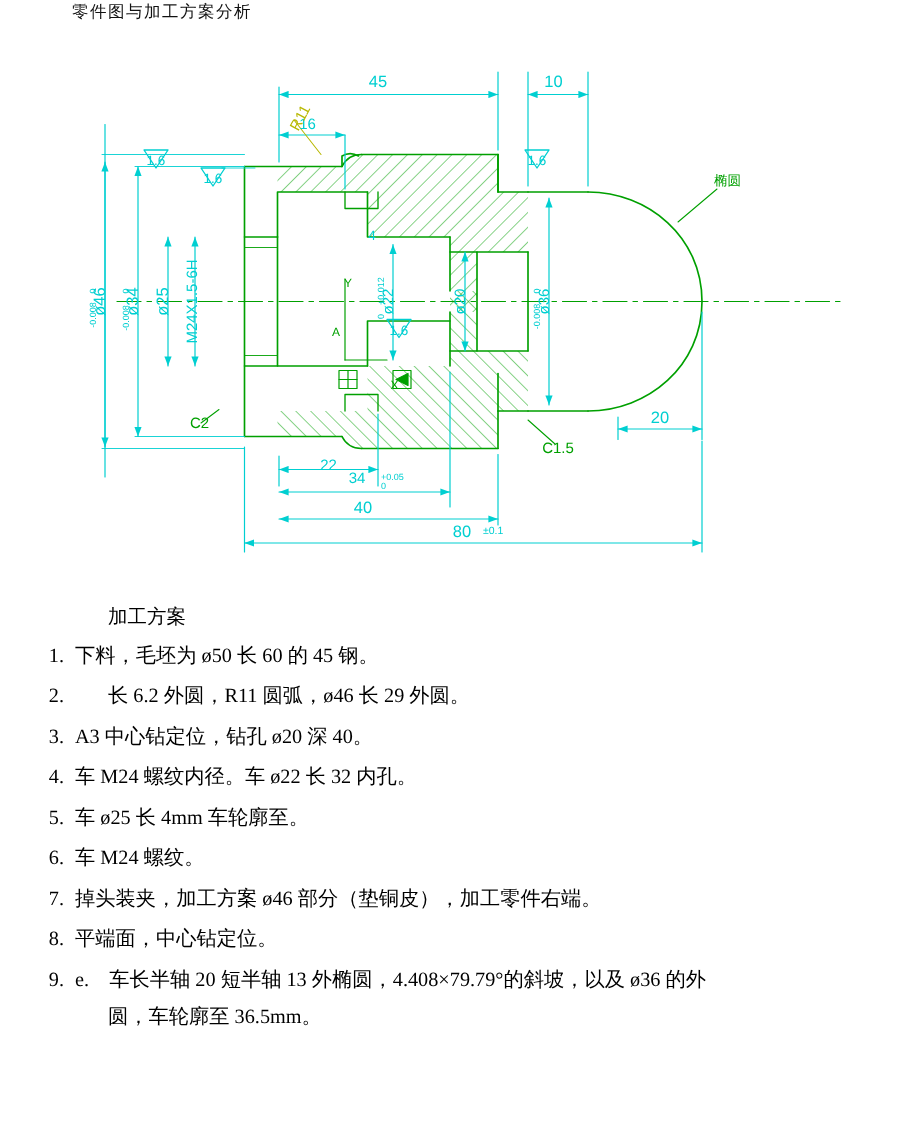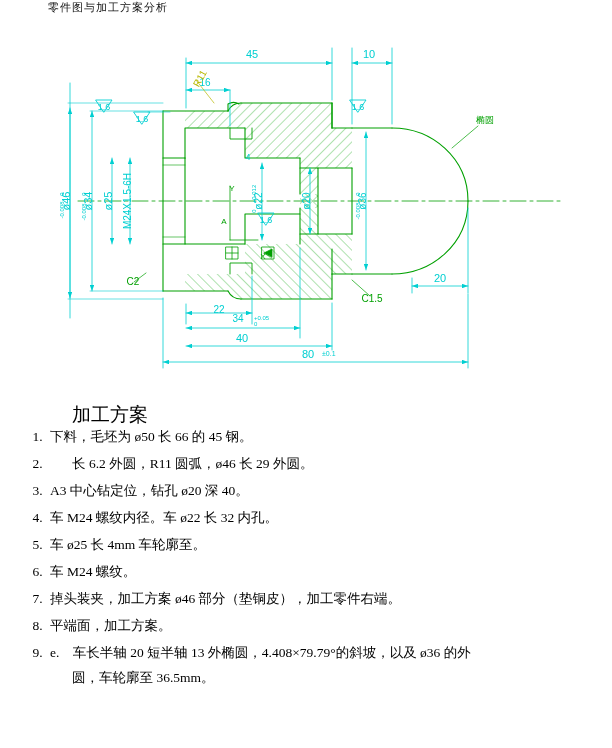--- a/index.html
+++ b/index.html
@@ -33,21 +33,21 @@
     position: absolute;
     left: 0;
     top: 8px;
     width: 612px;
     height: 380px;
   }
   .proc-title {
     position: absolute;
     left: 72px;
     top: 402px;
-    font-size: 19px;
+    font-size: 13px;
     color: #000;
   }
   ol.steps {
     position: absolute;
     left: 20px;
     top: 424px;
     width: 580px;
     margin: 0;
     padding: 0 0 0 26px;
     font-size: 13.5px;
@@ -281,42 +281,42 @@
         <text x="224" y="216" font-size="8" text-anchor="middle">A</text>
       </g>
 
     </g>
   </svg>
 
   <div class="proc-title">加工方案</div>
 
   <ol class="steps">
     <li>
-      <span>下料，毛坯为 ø50 长 66 的 45 钢。</span>
+      <span>下料，毛坯为 ø50 长 60 的 45 钢。</span>
     </li>
     <li>
       <span class="cont">长 6.2 外圆，R11 圆弧，ø46 长 29 外圆。</span>
     </li>
     <li>
       <span>A3 中心钻定位，钻孔 ø20 深 40。</span>
     </li>
     <li>
       <span>车 M24 螺纹内径。车 ø22 长 32 内孔。</span>
     </li>
     <li>
       <span>车 ø25 长 4mm 车轮廓至。</span>
     </li>
     <li>
       <span>车 M24 螺纹。</span>
     </li>
     <li>
       <span>掉头装夹，加工方案 ø46 部分（垫铜皮），加工零件右端。</span>
     </li>
     <li>
-      <span>平端面，加工方案。</span>
+      <span>平端面，中心钻定位。</span>
     </li>
     <li>
       <span>e.　车长半轴 20 短半轴 13 外椭圆，4.408×79.79°的斜坡，以及 ø36 的外</span>
       <span class="cont">圆，车轮廓至 36.5mm。</span>
     </li>
   </ol>
 
 </div>
 
 </body></html>

